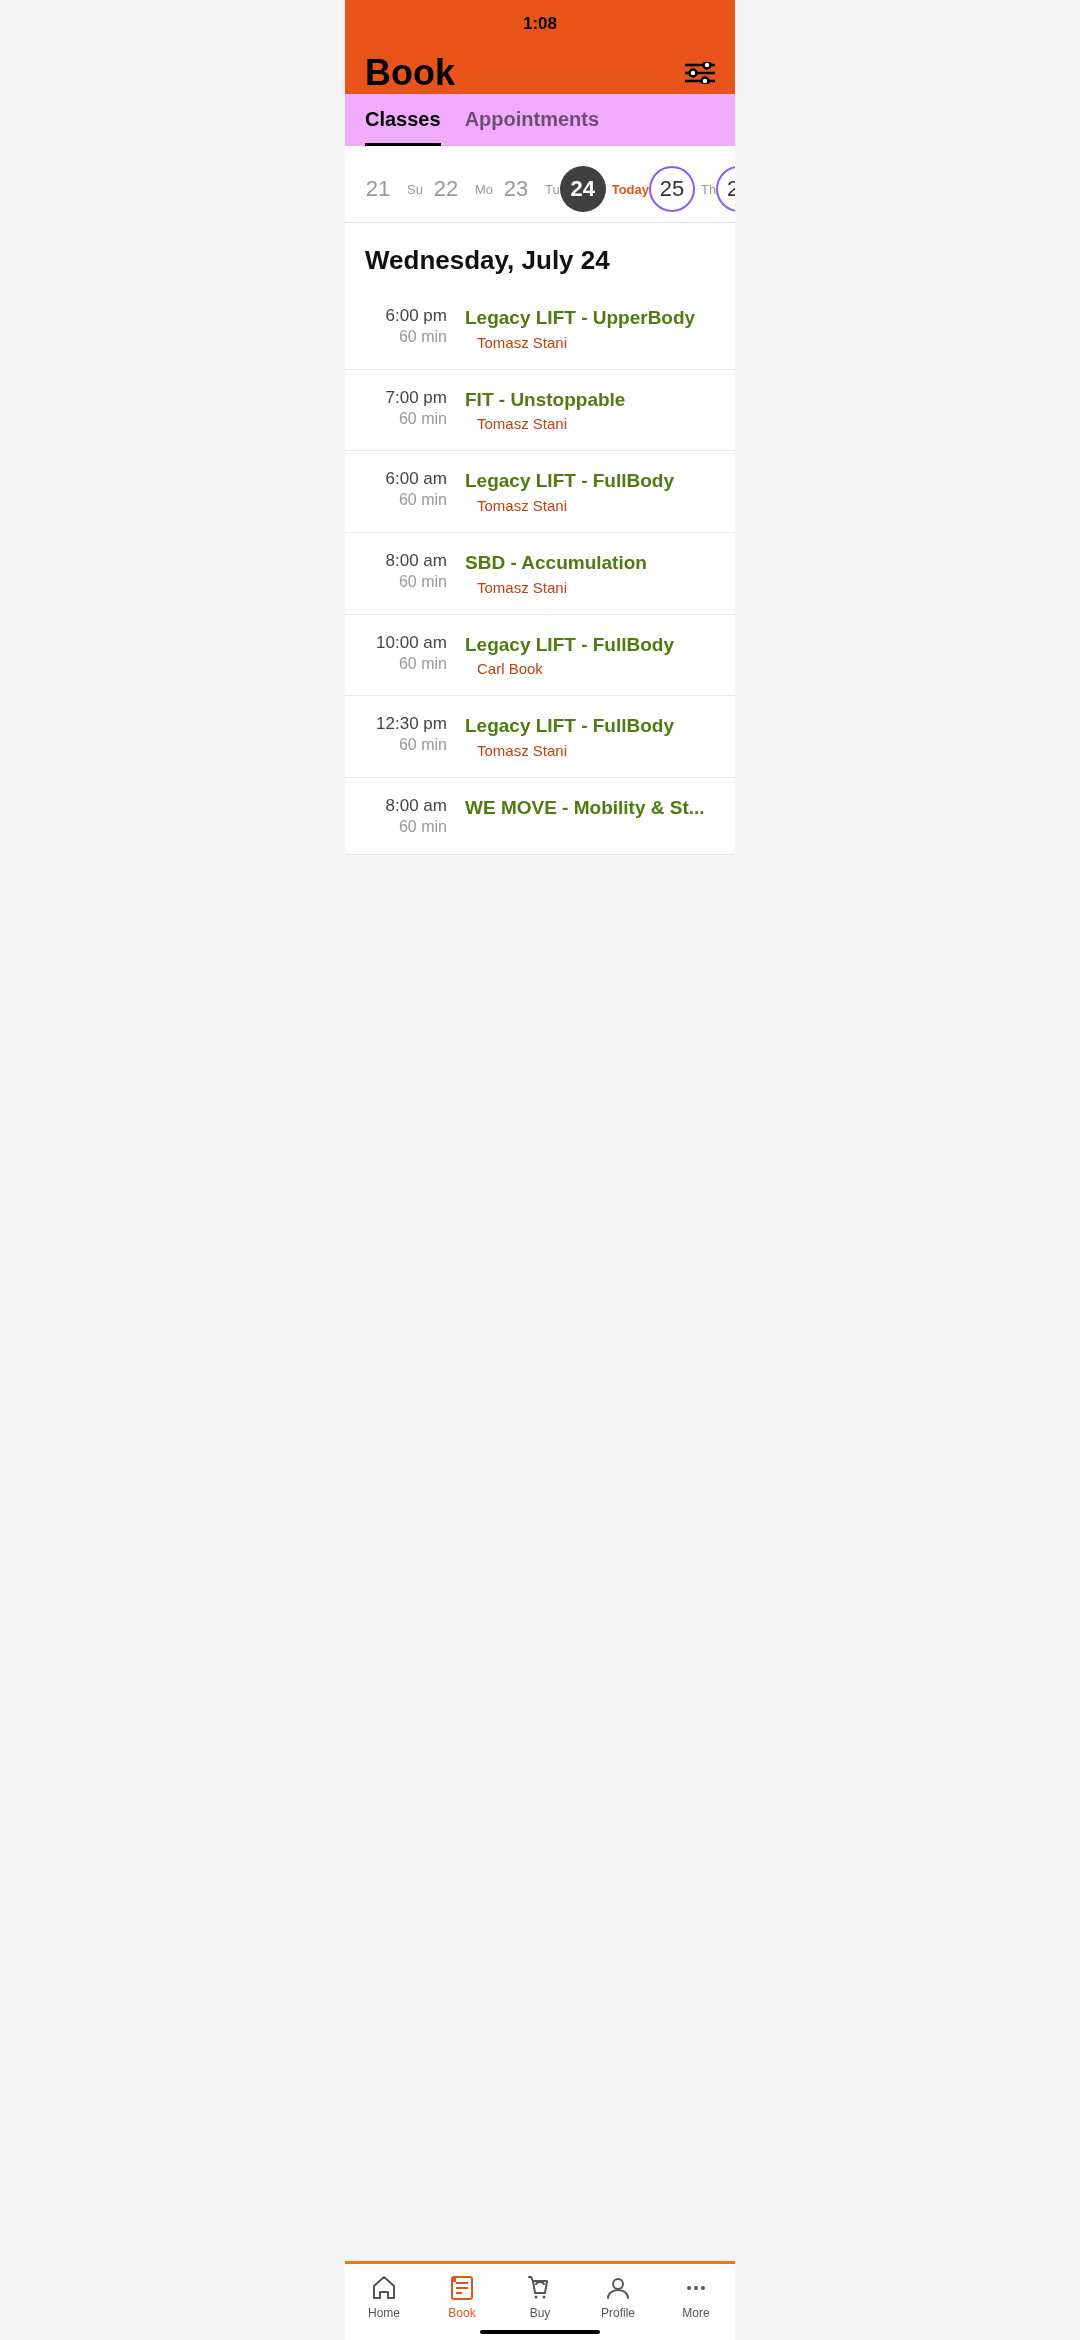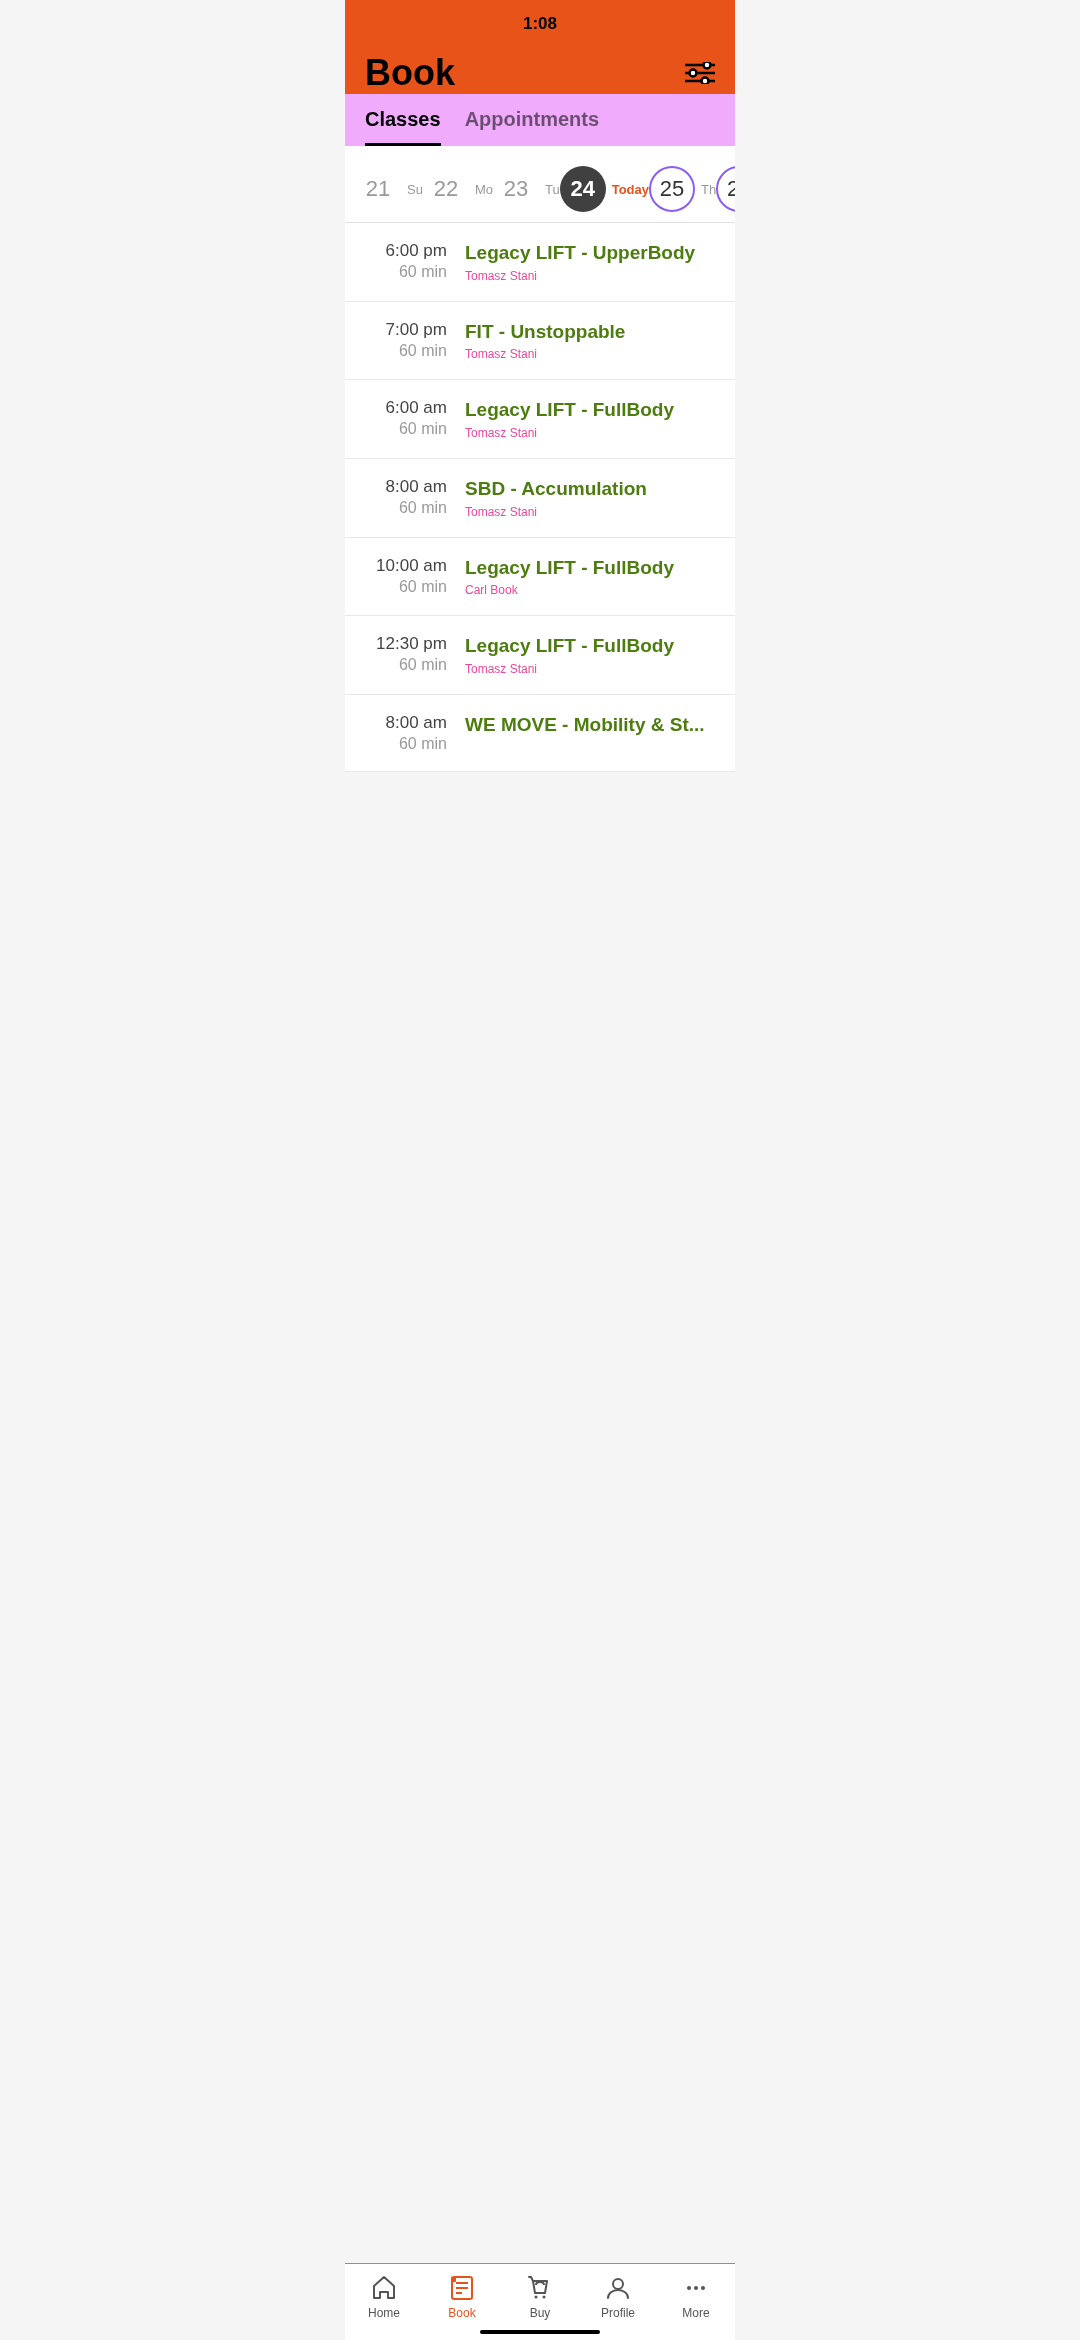--- a/index.html
+++ b/index.html
@@ -178,34 +178,35 @@
     }
 
     .class-name {
       font-size: 19px;
       font-weight: 600;
       color: #4d7c0f;
       line-height: 1.3;
     }
 
     .class-instructor {
-      font-size: 12px;
-      color: #ec4899;
+      font-size: 15px;
+      color: #c2410c;
       margin-top: 3px;
+      margin-left: 12px;
     }
 
     
     .bottom-nav {
       position: fixed;
       bottom: 0;
       left: 50%;
       transform: translateX(-50%);
       width: 390px;
       background: #fff;
-      border-top: 1px solid #f97316;
+      border-top: 3px solid #f97316;
       display: flex;
       justify-content: space-around;
       align-items: center;
       padding: 10px 0 20px;
     }
 
     .nav-item {
       display: flex;
       flex-direction: column;
       align-items: center;
@@ -300,20 +301,23 @@
         <div class="cal-day-num circle">26</div>
         <div class="cal-day-label">Fr</div>
       </div>
       <div class="cal-day">
         <div class="cal-day-num grayed">27</div>
         <div class="cal-day-label">Sa</div>
       </div>
     </div>
   </div>
 
+  <div class="date-heading">
+    <h2>Wednesday, July 24</h2>
+  </div>
 
   <div class="class-list">
 
     <div class="class-item">
       <div class="class-time">
         <div class="class-time-main">6:00 pm</div>
         <div class="class-time-duration">60 min</div>
       </div>
       <div class="class-info">
         <div class="class-name">Legacy LIFT - UpperBody</div>

